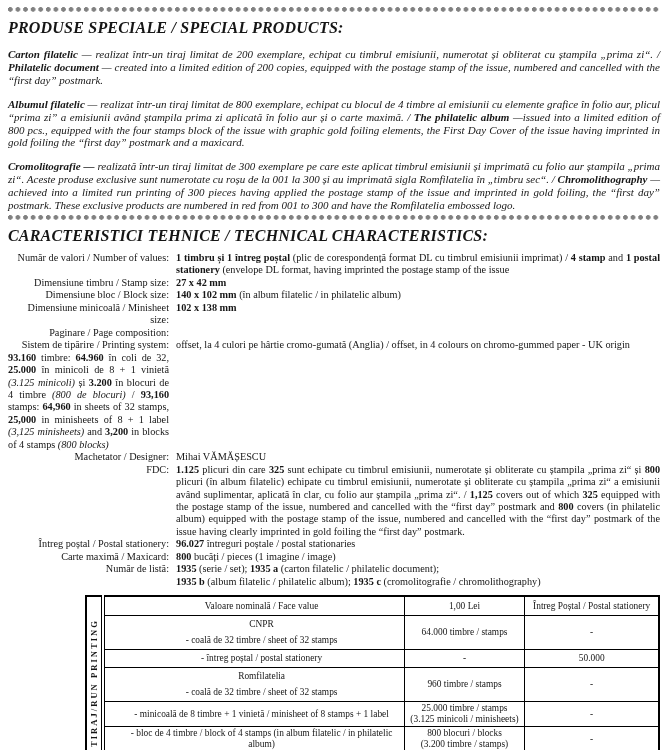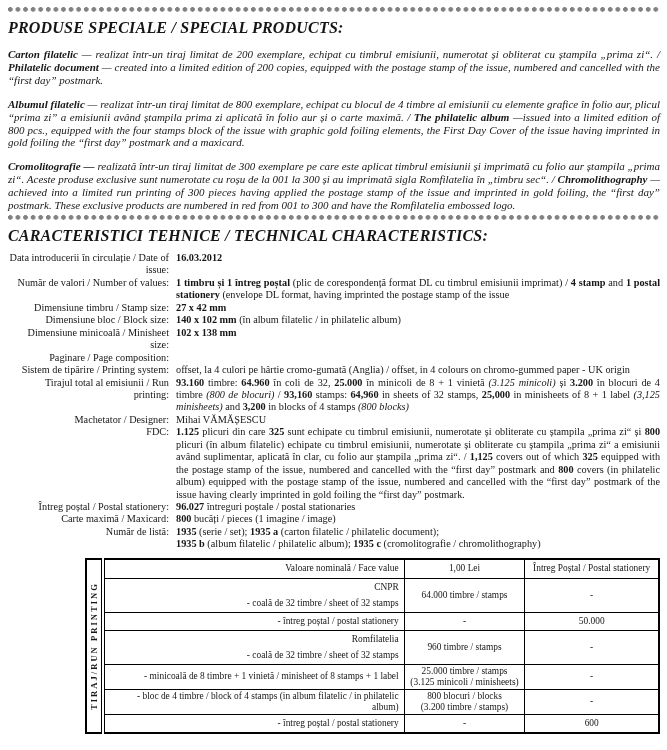--- a/index.html
+++ b/index.html
@@ -49,21 +49,21 @@
   .runtable td { border: 1.5px solid #000; padding: 1px 5px; vertical-align: middle; }
   td.vcol { width: 15px; padding: 0; border-right: 4px double #000; position: relative; }
   .vtext {
     position: absolute; left: 50%; top: 50%;
     transform: translate(-50%, -50%) rotate(-90deg);
     white-space: nowrap;
     font-weight: bold;
     font-size: 8.6px;
     letter-spacing: 2px;
   }
-  td.c1 { width: 299px; text-align: right; padding-left: 20px; }
+  td.c1 { width: 299px; text-align: center; padding-left: 20px; }
   td.c2 { width: 117px; text-align: center; }
   td.c3 { width: 132px; text-align: center; }
   tr.row-head td { height: 16px; }
   tr.row-group td { height: 31px; }
   tr.row-plain td { height: 15px; }
   tr.row-two td { height: 21px; }
   .group-name { font-weight: normal; margin-bottom: 5px; }
 </style>
 </head>
 <body>
@@ -77,24 +77,20 @@
   <p class="para"><span style="font-weight: bold;">Carton filatelic</span><span> — realizat într-un tiraj limitat de 200 exemplare, echipat cu timbrul emisiunii, numerotat și obliterat cu ștampila „prima zi“. / </span><span style="font-weight: bold;">Philatelic document</span><span> — created into a limited edition of 200 copies, equipped with the postage stamp of the issue, numbered and cancelled with the “first day” postmark.</span></p>
   <p class="para"><span style="font-weight: bold;">Albumul filatelic</span><span> — realizat într-un tiraj limitat de 800 exemplare, echipat cu blocul de 4 timbre al emisiunii cu elemente grafice în folio aur, plicul “prima zi” a emisiunii având ștampila prima zi aplicată în folio aur și o carte maximă. / </span><span style="font-weight: bold;">The philatelic album</span><span> —issued into a limited edition of 800 pcs., equipped with the four stamps block of the issue with graphic gold foiling elements, the First Day Cover of the issue having imprinted in gold foiling the “first day” postmark and a maxicard.</span></p>
   <p class="para"><span style="font-weight: bold;">Cromolitografie —</span><span> realizată într-un tiraj limitat de 300 exemplare pe care este aplicat timbrul emisiunii și imprimată cu folio aur ștampila „prima zi“. Aceste produse exclusive sunt numerotate cu roșu de la 001 la 300 și au imprimată sigla Romfilatelia în „timbru sec“. / </span><span style="font-weight: bold;">Chromolithography</span><span> — achieved into a limited run printing of 300 pieces having applied the postage stamp of the issue and imprinted in gold foiling, the “first day” postmark. These exclusive products are numbered in red from 001 to 300 and have the Romfilatelia embossed logo.</span></p>
 
   <div class="dotted"></div>
 
   <h1 class="sec-title">CARACTERISTICI TEHNICE / TECHNICAL CHARACTERISTICS:</h1>
 
   <div class="specs">
     <div class="spec-row">
-      <div class="spec-label">Data introducerii în circulație / Date of issue:</div>
-      <div class="spec-value"><span style="font-weight: bold;">16.03.2012</span></div>
-    </div>
-    <div class="spec-row">
       <div class="spec-label">Număr de valori / Number of values:</div>
       <div class="spec-value"><span style="font-weight: bold;">1 timbru și 1 întreg poștal</span><span> (plic de corespondență format DL cu timbrul emisiunii imprimat) / </span><span style="font-weight: bold;">4 stamp</span><span> and </span><span style="font-weight: bold;">1 postal stationery</span><span> (envelope DL format, having imprinted the postage stamp of the issue</span></div>
     </div>
     <div class="spec-row">
       <div class="spec-label">Dimensiune timbru / Stamp size:</div>
       <div class="spec-value"><span style="font-weight: bold;">27 x 42 mm</span></div>
     </div>
     <div class="spec-row">
       <div class="spec-label">Dimensiune bloc / Block size:</div>
       <div class="spec-value"><span style="font-weight: bold;">140 x 102 mm</span><span> (în album filatelic / in philatelic album)</span></div>
@@ -104,21 +100,20 @@
       <div class="spec-value"><span style="font-weight: bold;">102 x 138 mm</span></div>
     </div>
     <div class="spec-row">
       <div class="spec-label">Paginare / Page composition:</div>
     </div>
     <div class="spec-row">
       <div class="spec-label">Sistem de tipărire / Printing system:</div>
       <div class="spec-value"><span>offset, la 4 culori pe hârtie cromo-gumată (Anglia) / offset, in 4 colours on chromo-gummed paper - UK origin</span></div>
     </div>
     <div class="spec-row">
-      <div class="spec-label">Tirajul total al emisiunii / Run printing:</div>
       <div class="spec-value"><span style="font-weight: bold;">93.160</span><span> timbre: </span><span style="font-weight: bold;">64.960</span><span> în coli de 32, </span><span style="font-weight: bold;">25.000</span><span> în minicoli de 8 + 1 vinietă </span><span style="font-style: italic;">(3.125 minicoli)</span><span> și </span><span style="font-weight: bold;">3.200</span><span> în blocuri de 4 timbre </span><span style="font-style: italic;">(800 de blocuri)</span><span> / </span><span style="font-weight: bold;">93,160</span><span> stamps: </span><span style="font-weight: bold;">64,960</span><span> in sheets of 32 stamps, </span><span style="font-weight: bold;">25,000</span><span> in minisheets of 8 + 1 label </span><span style="font-style: italic;">(3,125 minisheets)</span><span> and </span><span style="font-weight: bold;">3,200</span><span> in blocks of 4 stamps </span><span style="font-style: italic;">(800 blocks)</span></div>
     </div>
     <div class="spec-row">
       <div class="spec-label">Machetator / Designer:</div>
       <div class="spec-value"><span>Mihai VĂMĂȘESCU</span></div>
     </div>
     <div class="spec-row">
       <div class="spec-label">FDC:</div>
       <div class="spec-value"><span style="font-weight: bold;">1.125</span><span> plicuri din care </span><span style="font-weight: bold;">325</span><span> sunt echipate cu timbrul emisiunii, numerotate și obliterate cu ștampila „prima zi“ și </span><span style="font-weight: bold;">800</span><span> plicuri (în album filatelic) echipate cu timbrul emisiunii, numerotate și obliterate cu ștampila „prima zi“ a emisiunii având suplimentar, aplicată în clar, cu folio aur ștampila „prima zi“. / </span><span style="font-weight: bold;">1,125</span><span> covers out of which </span><span style="font-weight: bold;">325</span><span> equipped with the postage stamp of the issue, numbered and cancelled with the “first day” postmark and </span><span style="font-weight: bold;">800</span><span> covers (in philatelic album) equipped with the postage stamp of the issue, numbered and cancelled with the “first day” postmark of the issue having clearly imprinted in gold foiling the “first day” postmark.</span></div>
     </div>

